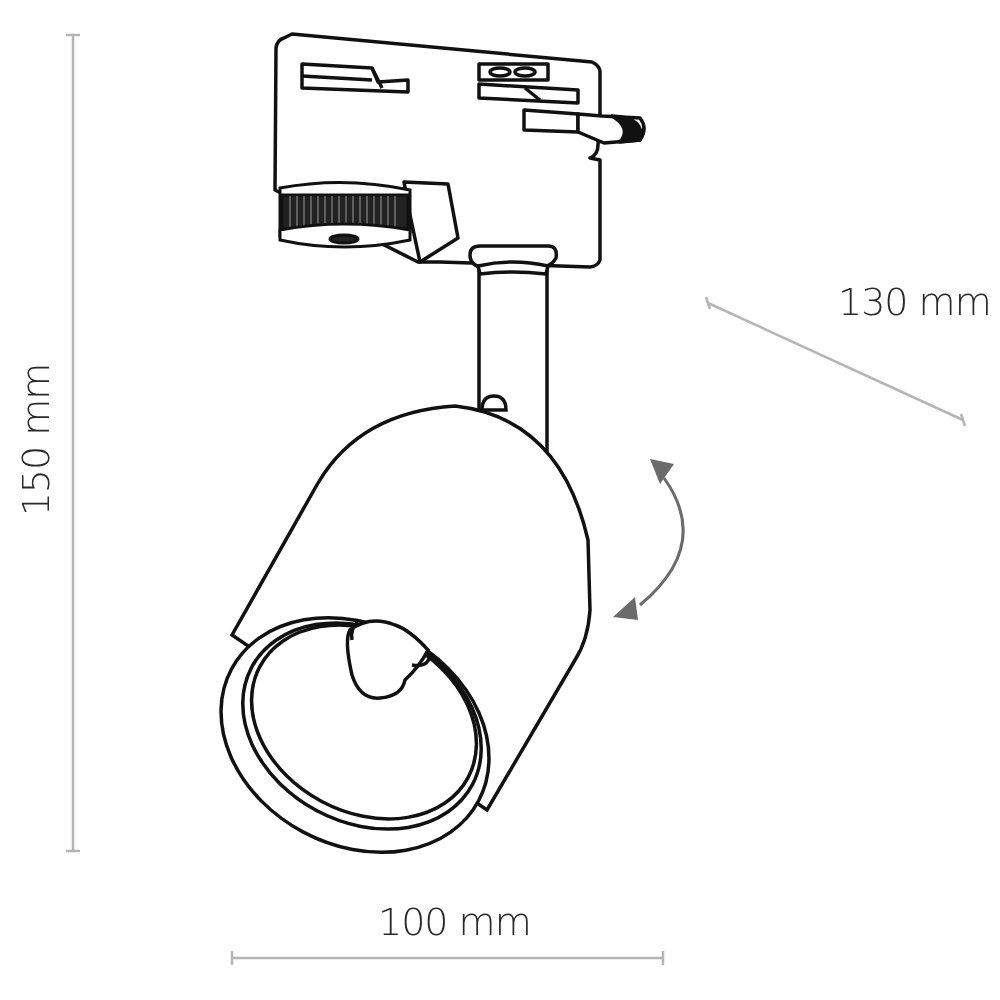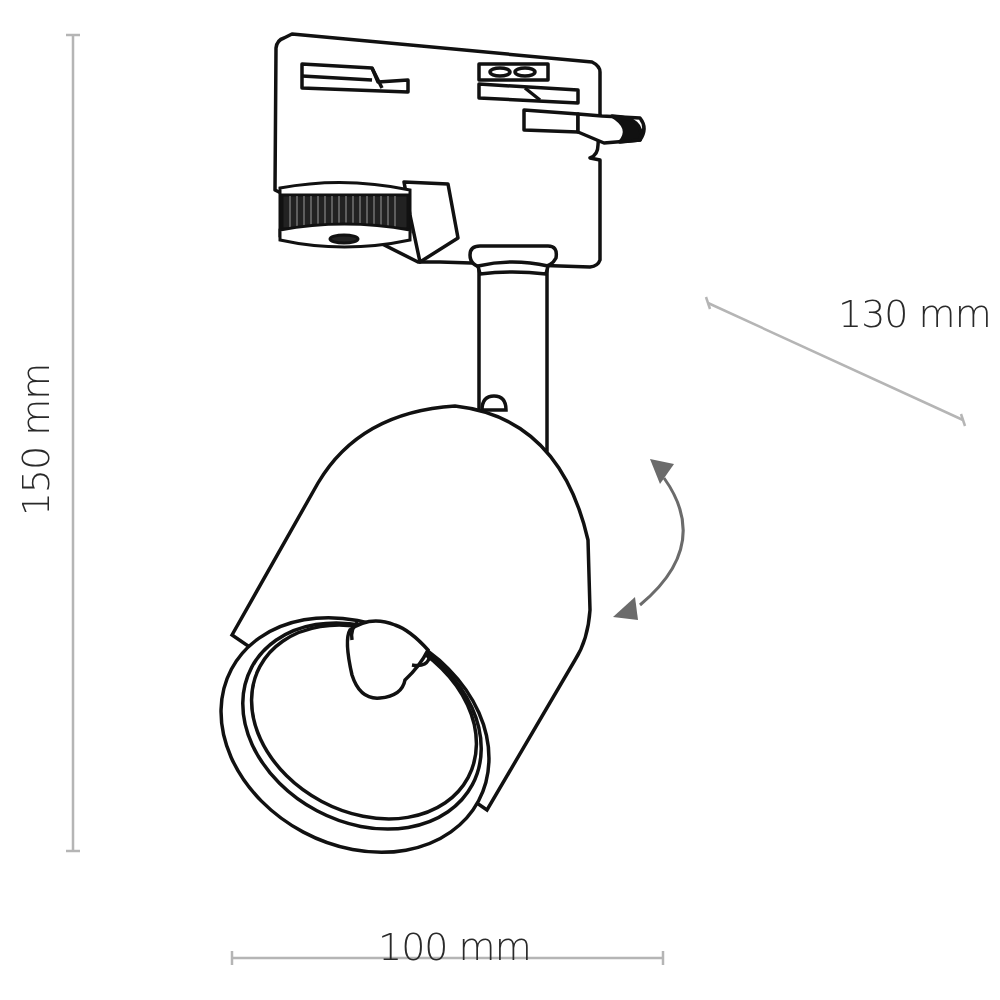--- a/index.html
+++ b/index.html
@@ -8,22 +8,22 @@
   .dim-label {
     position:absolute;
     font-family: "DejaVu Sans", sans-serif;
     font-size: 38px;
     color: #2a2a2a;
     letter-spacing: -1px;
     white-space: nowrap;
     font-weight: 300;
   }
   .lbl-height { left: 36px; top: 440px; transform: translate(-50%, -50%) rotate(-90deg); }
-  .lbl-depth  { left: 838px; top: 292px; }
-  .lbl-width  { left: 378px; top: 900px; margin-top: 25px; }
+  .lbl-depth  { left: 838px; top: 280px; }
+  .lbl-width  { left: 378px; top: 900px; }
 </style>
 </head>
 <body>
 
 <svg id="stage" viewBox="0 0 1000 1000" xmlns="http://www.w3.org/2000/svg">
 
   <g stroke="#b5b5b5" stroke-width="2.5" fill="none">
     <g>
       <line x1="73" y1="35" x2="73" y2="851"></line>
       <line x1="66" y1="35" x2="80" y2="35"></line>

